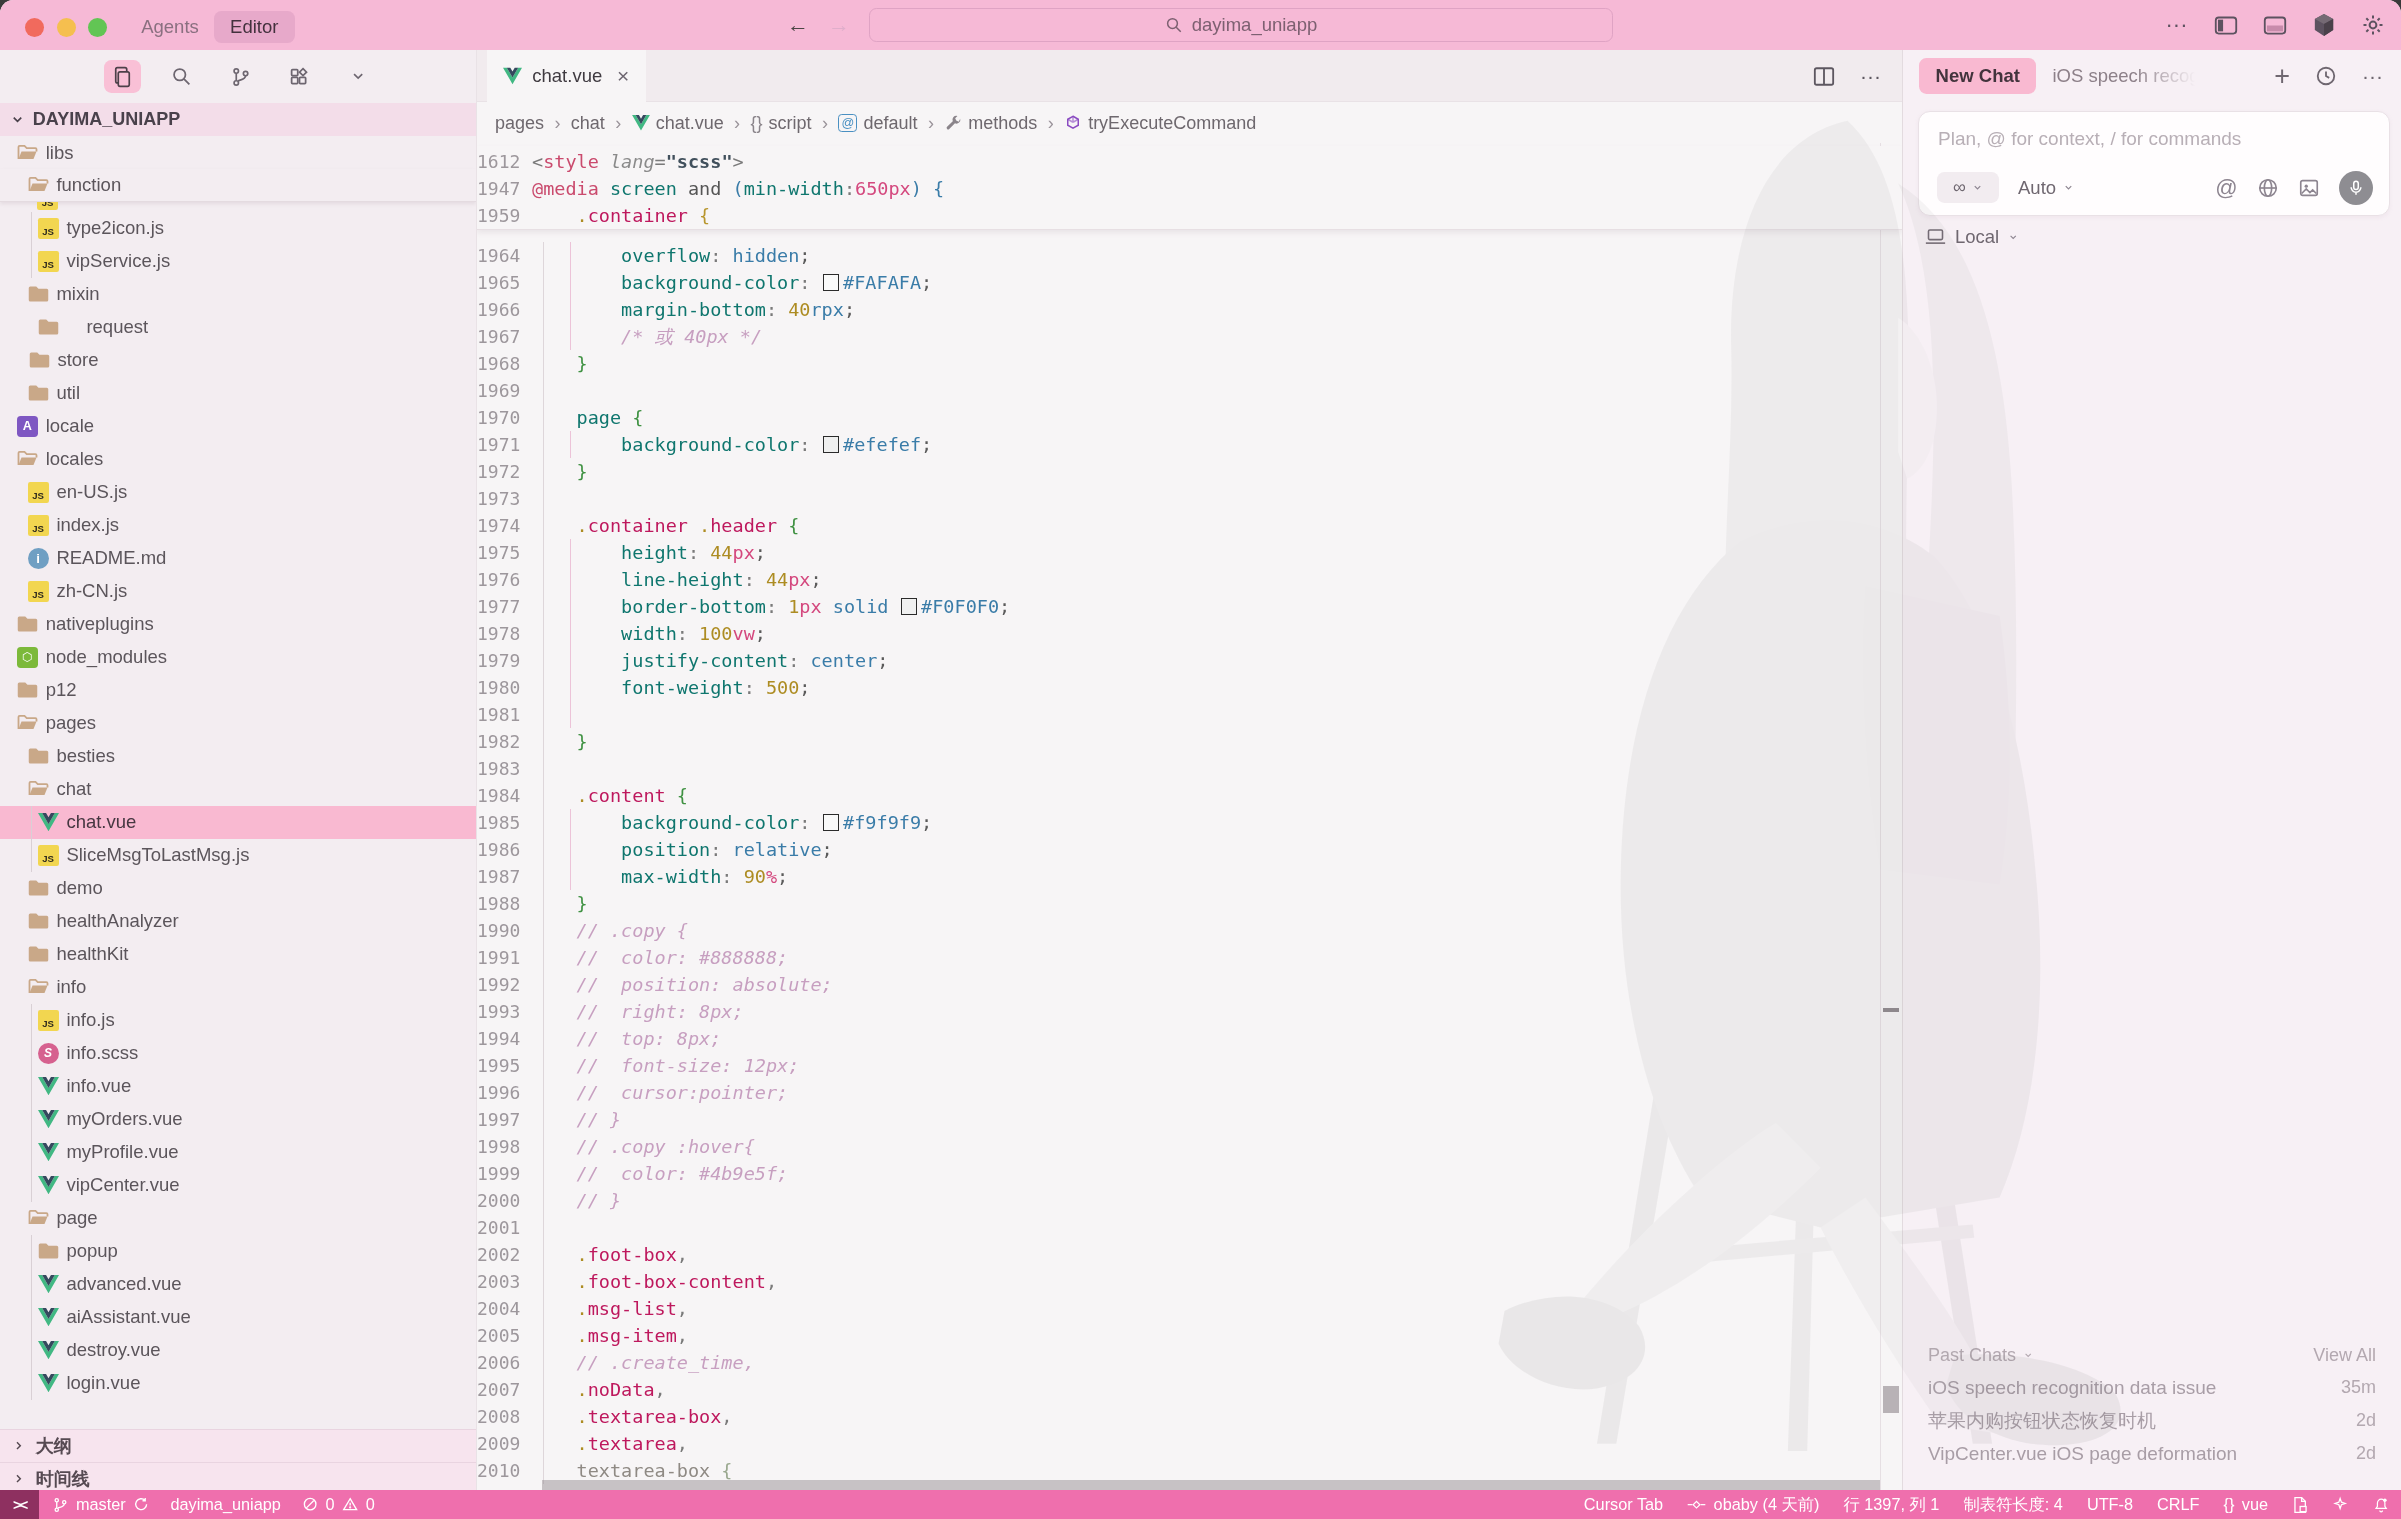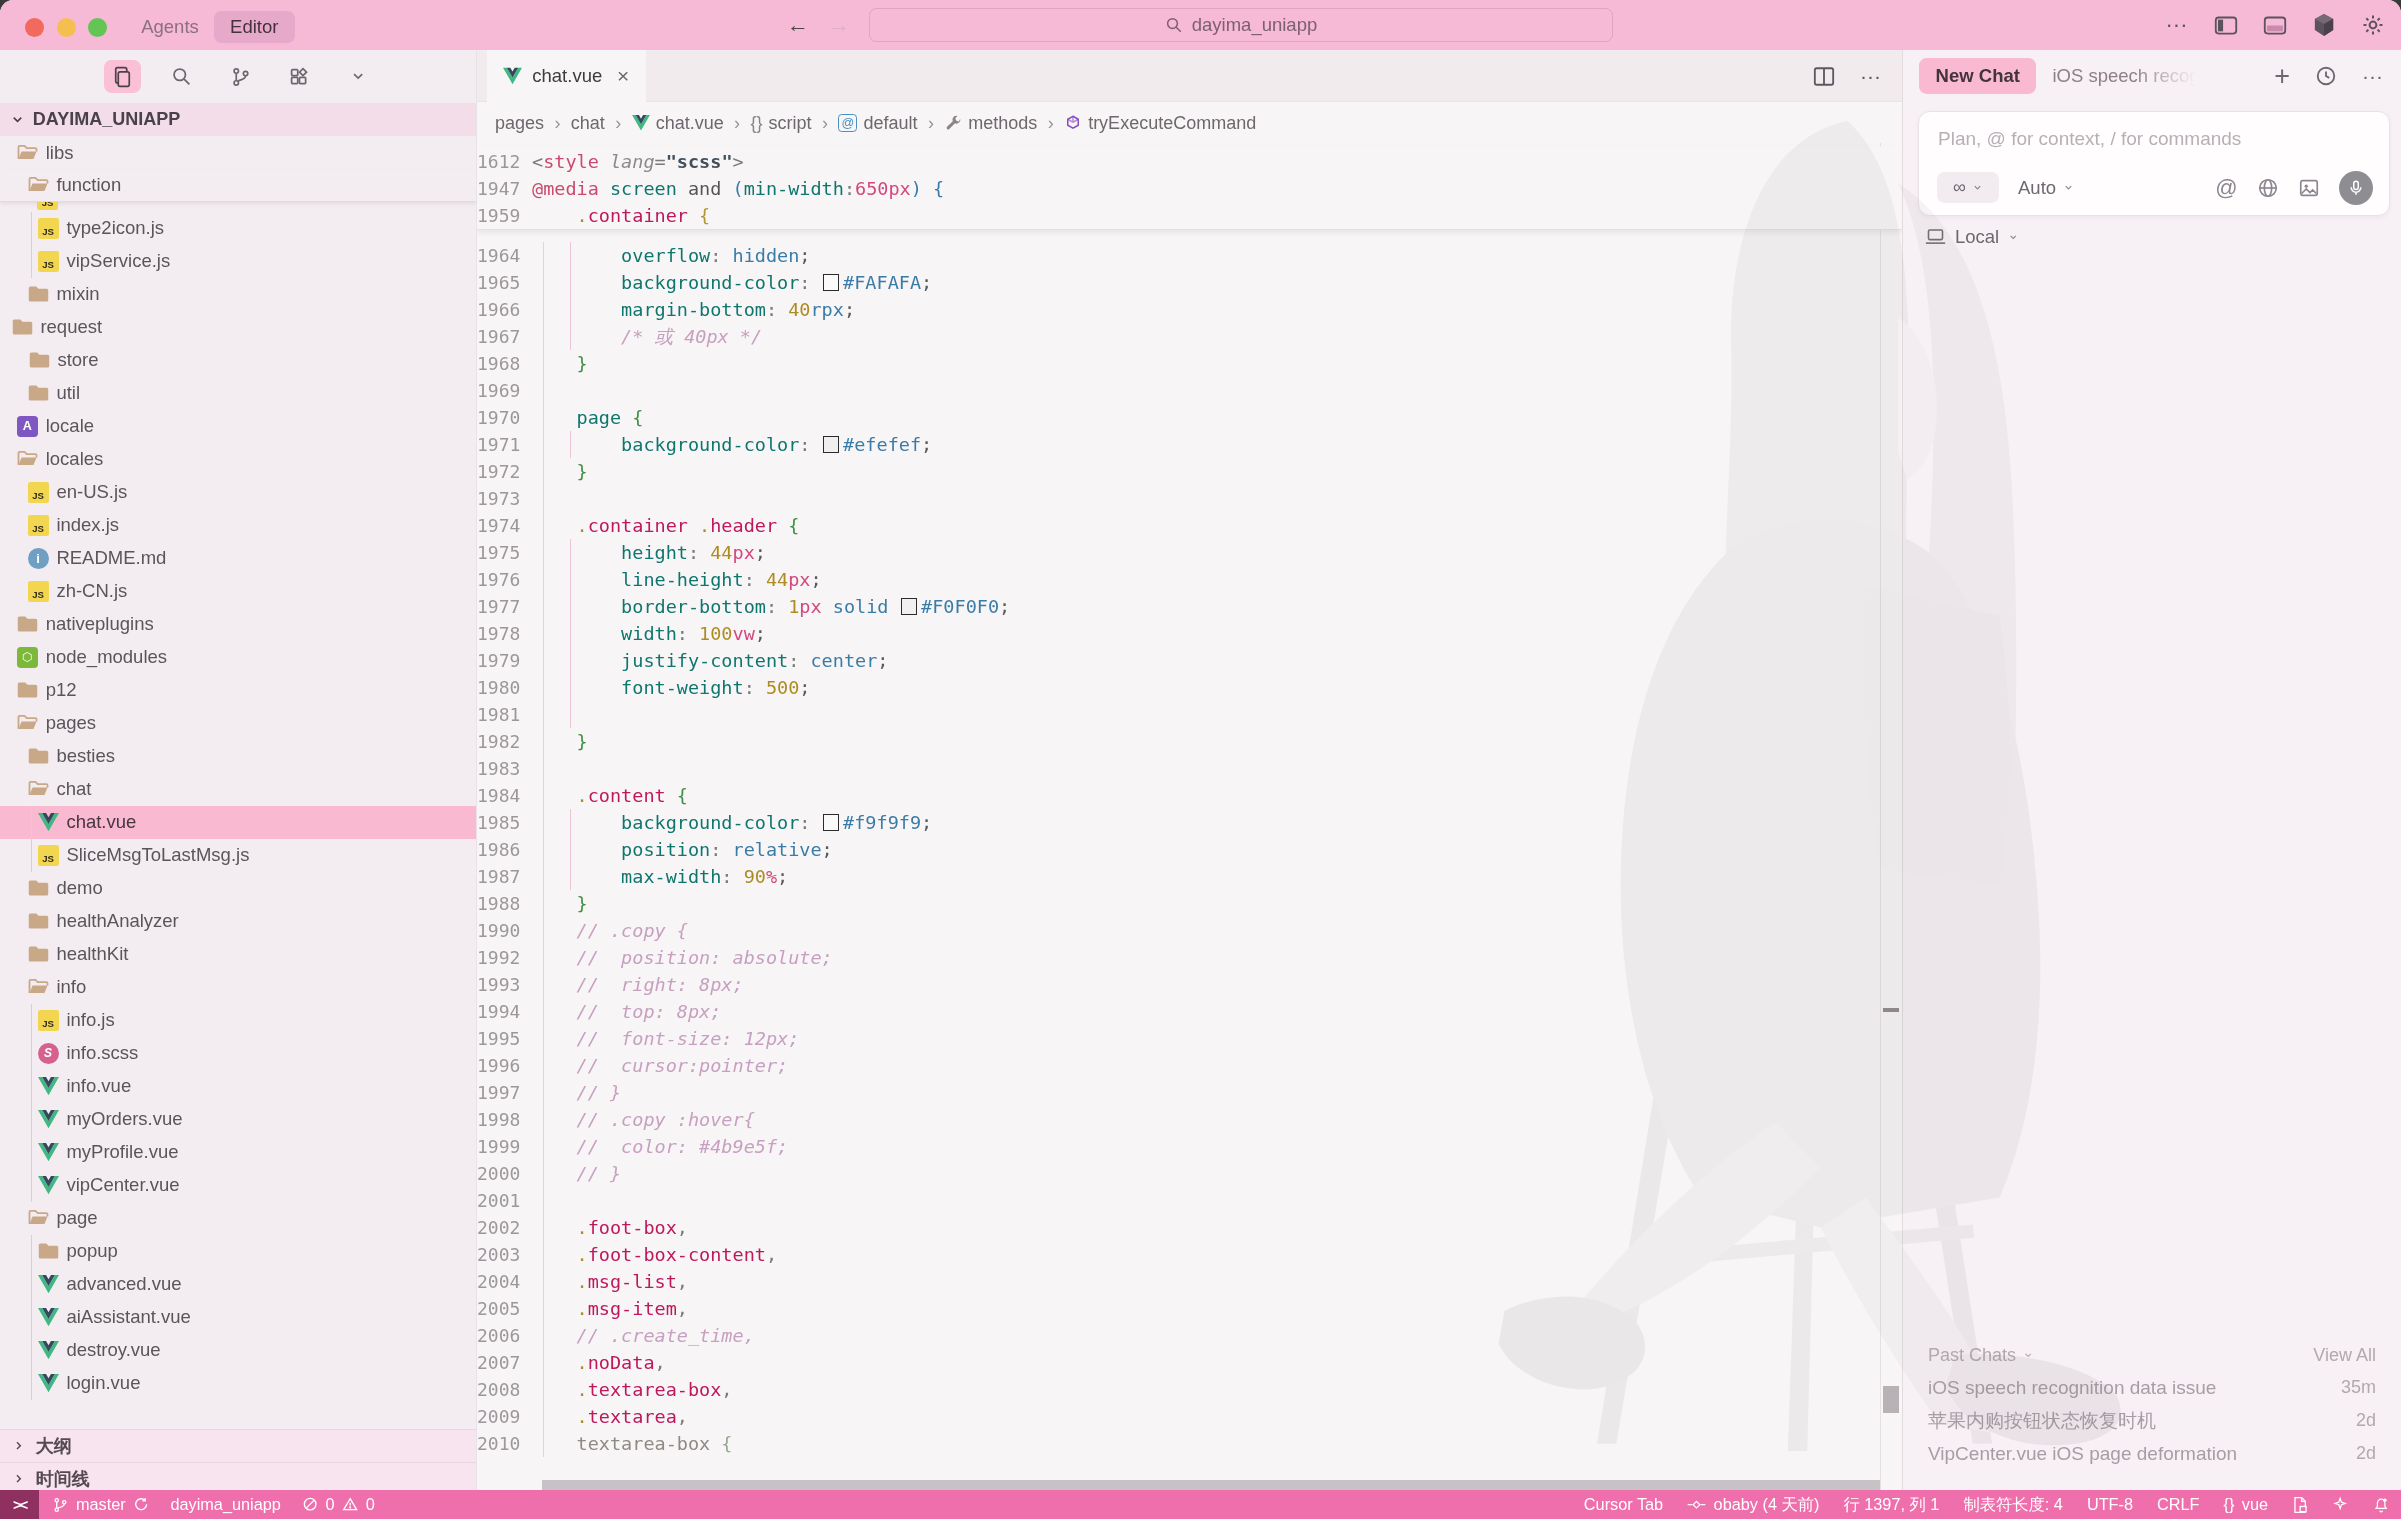--- a/index.html
+++ b/index.html
@@ -244,21 +244,21 @@
               <span class="lbl">vipService.js</span>
             </div>
             <div class="tr-row" style="padding-left: 27px;">
               <span class="ticn">
                 <svg width="21" height="18" viewBox="0 0 28 24">
                   <path d="M1 4a2 2 0 0 1 2-2h8l3 3h11a2 2 0 0 1 2 2v13a2 2 0 0 1-2 2H3a2 2 0 0 1-2-2Z" fill="#c9a888"></path>
                 </svg>
               </span>
               <span class="lbl">mixin</span>
             </div>
-            <div class="tr-row" style="padding-left: 11px;">
+            <div class="tr-row" style="padding-left: 37px; gap: 20px;">
               <span class="ticn">
                 <svg width="21" height="18" viewBox="0 0 28 24">
                   <path d="M1 4a2 2 0 0 1 2-2h8l3 3h11a2 2 0 0 1 2 2v13a2 2 0 0 1-2 2H3a2 2 0 0 1-2-2Z" fill="#c9a888"></path>
                 </svg>
               </span>
               <span class="lbl">request</span>
             </div>
             <div class="tr-row" style="padding-left: 28px;">
               <span class="ticn">
                 <svg width="21" height="18" viewBox="0 0 28 24">
@@ -637,20 +637,21 @@
             <div class="code-line"><span class="gg1"></span><span class="gg2"></span><span class="ln">1980</span><span class="pl">        </span><span class="prop">font-weight</span><span class="p">: </span><span class="num">500</span><span class="pl">;</span></div>
             <div class="code-line"><span class="gg1"></span><span class="gg2"></span><span class="ln">1981</span></div>
             <div class="code-line"><span class="gg1"></span><span class="ln">1982</span><span class="pl">    </span><span class="bg">}</span></div>
             <div class="code-line"><span class="gg1"></span><span class="ln">1983</span></div>
             <div class="code-line"><span class="gg1"></span><span class="ln">1984</span><span class="pl">    </span><span class="sd">.</span><span class="sel">content</span><span class="pl"> </span><span class="bg">{</span></div>
             <div class="code-line"><span class="gg1"></span><span class="gg2"></span><span class="ln">1985</span><span class="pl">        </span><span class="prop">background-color</span><span class="p">: </span><span class="swatch" style="background:#f9f9f9"></span><span class="val">#f9f9f9</span><span class="pl">;</span></div>
             <div class="code-line"><span class="gg1"></span><span class="gg2"></span><span class="ln">1986</span><span class="pl">        </span><span class="prop">position</span><span class="p">: </span><span class="val">relative</span><span class="pl">;</span></div>
             <div class="code-line"><span class="gg1"></span><span class="gg2"></span><span class="ln">1987</span><span class="pl">        </span><span class="prop">max-width</span><span class="p">: </span><span class="num">90</span><span class="un">%</span><span class="pl">;</span></div>
             <div class="code-line"><span class="gg1"></span><span class="ln">1988</span><span class="pl">    </span><span class="bg">}</span></div>
             <div class="code-line"><span class="gg1"></span><span class="ln">1990</span><span class="pl">    </span><span class="cm">// .copy {</span></div>
+            <div class="code-line"><span class="gg1"></span><span class="ln">1991</span><span class="pl">    </span><span class="cm">//  color: #888888;</span></div>
             <div class="code-line"><span class="gg1"></span><span class="ln">1992</span><span class="pl">    </span><span class="cm">//  position: absolute;</span></div>
             <div class="code-line"><span class="gg1"></span><span class="ln">1993</span><span class="pl">    </span><span class="cm">//  right: 8px;</span></div>
             <div class="code-line"><span class="gg1"></span><span class="ln">1994</span><span class="pl">    </span><span class="cm">//  top: 8px;</span></div>
             <div class="code-line"><span class="gg1"></span><span class="ln">1995</span><span class="pl">    </span><span class="cm">//  font-size: 12px;</span></div>
             <div class="code-line"><span class="gg1"></span><span class="ln">1996</span><span class="pl">    </span><span class="cm">//  cursor:pointer;</span></div>
             <div class="code-line"><span class="gg1"></span><span class="ln">1997</span><span class="pl">    </span><span class="cm">// }</span></div>
             <div class="code-line"><span class="gg1"></span><span class="ln">1998</span><span class="pl">    </span><span class="cm">// .copy :hover{</span></div>
             <div class="code-line"><span class="gg1"></span><span class="ln">1999</span><span class="pl">    </span><span class="cm">//  color: #4b9e5f;</span></div>
             <div class="code-line"><span class="gg1"></span><span class="ln">2000</span><span class="pl">    </span><span class="cm">// }</span></div>
             <div class="code-line"><span class="gg1"></span><span class="ln">2001</span></div>

